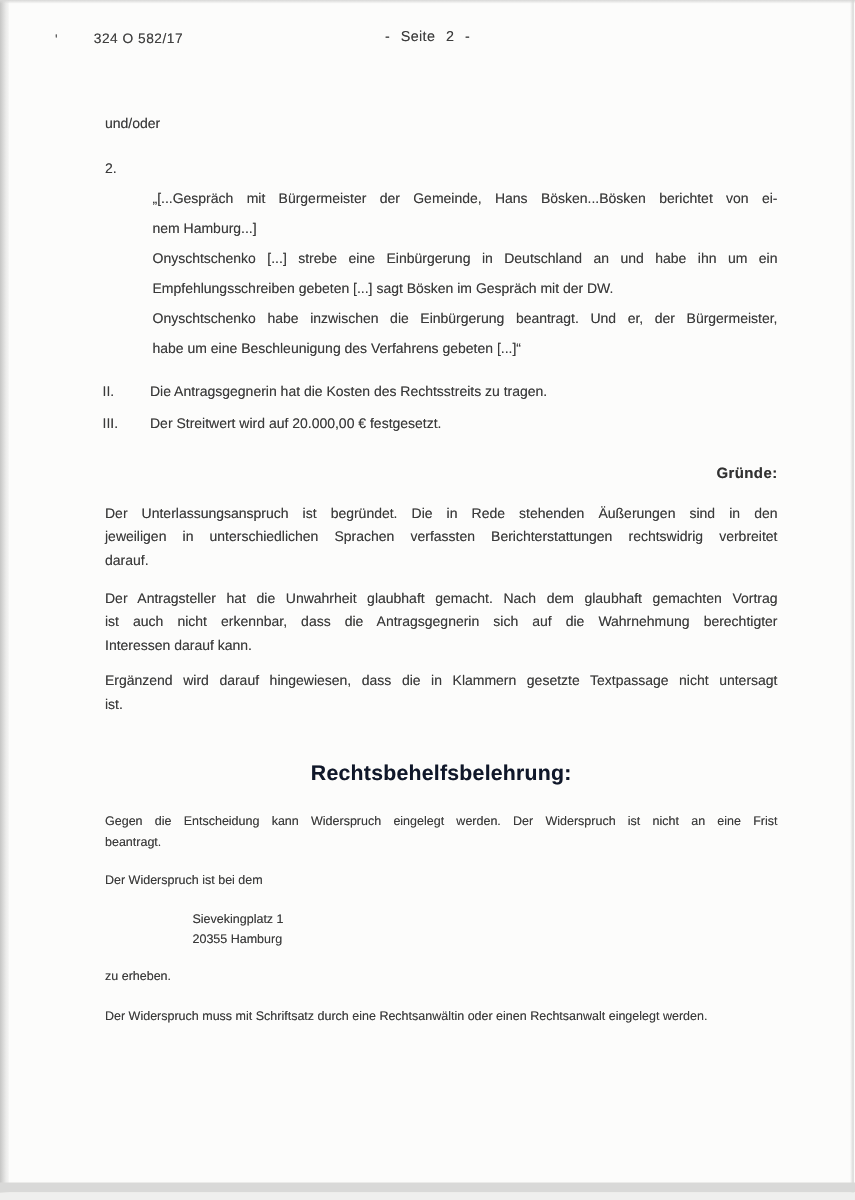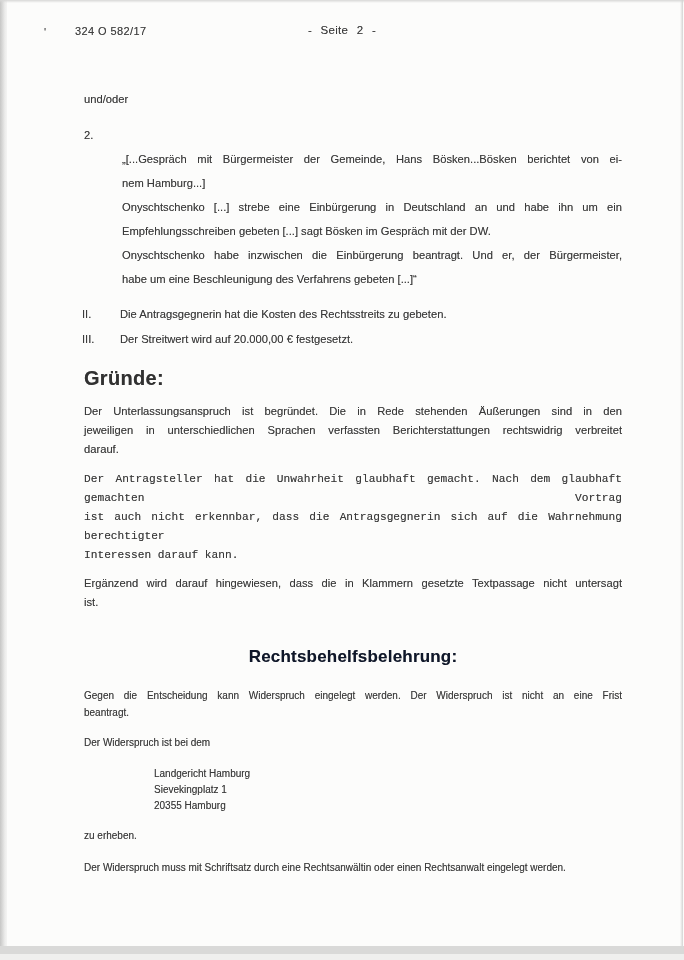--- a/index.html
+++ b/index.html
@@ -39,25 +39,25 @@
   .attribution { margin-top:10px; margin-left:38px; line-height:22px; }
 
   .jl { text-align:justify; text-align-last:justify; }
 
   .order { display:flex; }
   .order-1 { margin-top:17px; }
   .order-2 { margin-top:13px; }
   .order .olabel { flex:none; width:38px; margin-left:-2px; }
   .order .otext  { flex:1; }
 
-  .h-gruende { margin-top:22px; text-align:left; font-size:20px; font-weight:600;
+  .h-gruende { margin-top:22px; text-align:right; font-size:12px; font-weight:600;
                letter-spacing:0.3px; color:#313131; line-height:22px; }
   .para { line-height:19px; }
   .para-1 { margin-top:13px; }
-  .para-2 { margin-top:11px;font-family:Liberation Mono, monospace; }
+  .para-2 { margin-top:11px; }
   .para-3 { margin-top:9px; }
 
   .h-rbb { margin-top:33px; text-align:center; font-size:17px; font-weight:700;
            letter-spacing:0.2px; color:#0f172a; line-height:24px; }
 
   .small { font-size:10px; line-height:17px; }
   .rbb-intro { margin-top:18px; }
   .filing-lead { margin-top:13px; }
   .address { margin-top:15px; margin-left:70px; line-height:16px; }
   .filing-close { margin-top:13px; }
@@ -91,21 +91,21 @@
       <div>nem Hamburg...]</div>
       <div class="jl">Onyschtschenko [...] strebe eine Einbürgerung in Deutschland an und habe ihn um ein</div>
       <div>Empfehlungsschreiben gebeten [...] sagt Bösken im Gespräch mit der DW.</div>
       <div class="jl">Onyschtschenko habe inzwischen die Einbürgerung beantragt. Und er, der Bürgermeister,</div>
       <div>habe um eine Beschleunigung des Verfahrens gebeten [...]“</div>
     </div>
 
 
     <div class="order order-1">
       <span class="olabel">II.</span>
-      <span class="otext">Die Antragsgegnerin hat die Kosten des Rechtsstreits zu gebeten.</span>
+      <span class="otext">Die Antragsgegnerin hat die Kosten des Rechtsstreits zu tragen.</span>
     </div>
     <div class="order order-2">
       <span class="olabel">III.</span>
       <span class="otext">Der Streitwert wird auf 20.000,00 € festgesetzt.</span>
     </div>
 
     <div class="h-gruende">Gründe:</div>
 
     <div class="para para-1">
       <div class="jl">Der Unterlassungsanspruch ist begründet. Die in Rede stehenden Äußerungen sind in den</div>
@@ -125,21 +125,20 @@
     <div class="h-rbb">Rechtsbehelfsbelehrung:</div>
 
     <div class="small rbb-intro">
       <div class="jl">Gegen die Entscheidung kann Widerspruch eingelegt werden. Der Widerspruch ist nicht an eine Frist</div>
       <div>beantragt.</div>
     </div>
 
     <div class="small filing-lead">Der Widerspruch ist bei dem</div>
 
     <div class="small address">
-      <div>Landgericht Hamburg</div>
       <div>Sievekingplatz 1</div>
       <div>20355 Hamburg</div>
     </div>
 
     <div class="small filing-close">zu erheben.</div>
 
     <div class="small requirement">Der Widerspruch muss mit Schriftsatz durch eine Rechtsanwältin oder einen Rechtsanwalt eingelegt werden.</div>
 
   </div>
 </div>

